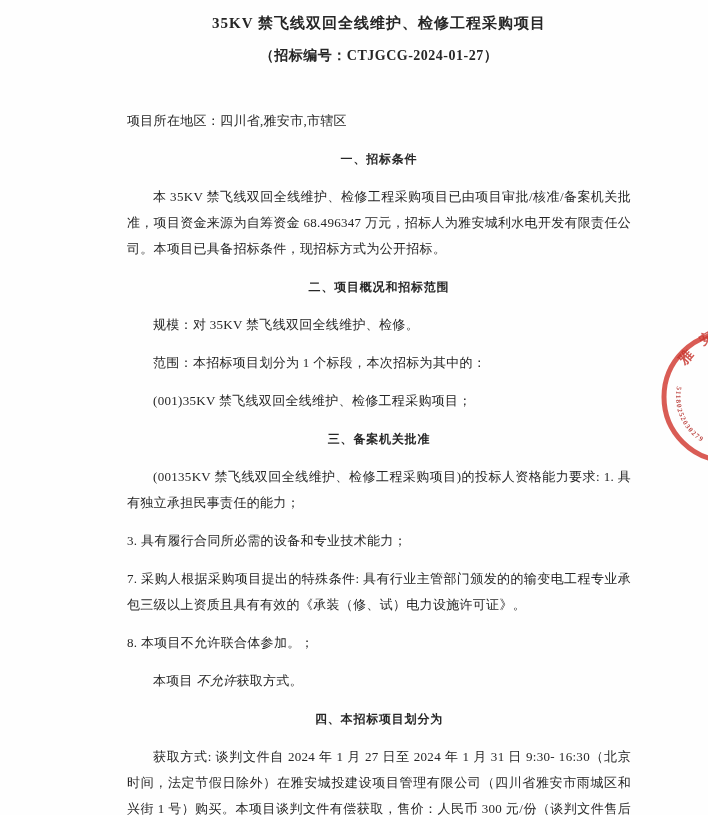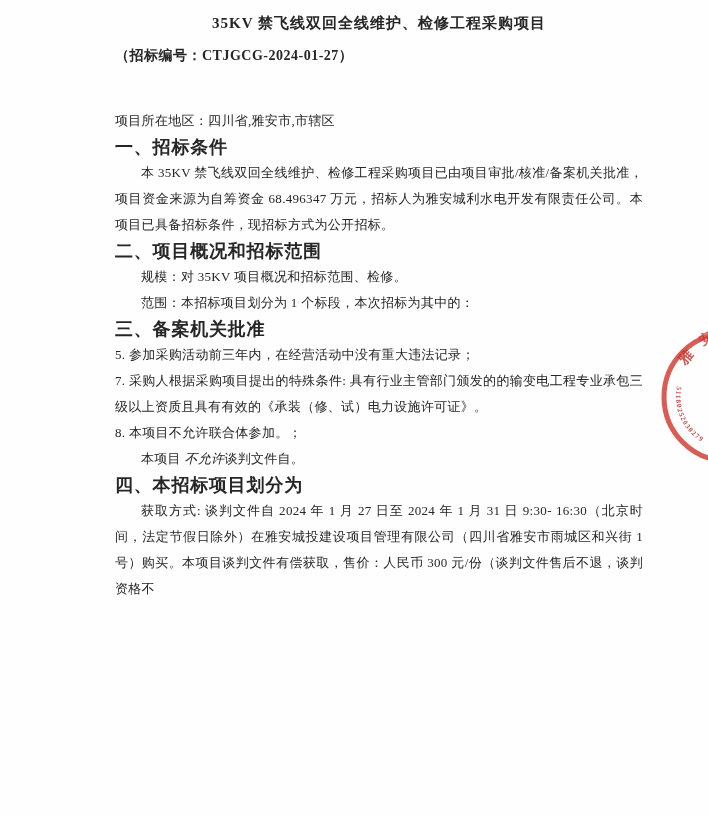--- a/index.html
+++ b/index.html
@@ -19,39 +19,40 @@
     font-size: 15px;
     font-weight: bold;
     text-align: center;
     line-height: 20px;
     margin: 0 0 13px 0;
     letter-spacing: 1px;
   }
   .doc-subtitle {
     font-size: 14px;
     font-weight: bold;
-    text-align: left;
+    text-align: center;
     line-height: 20px;
     margin: 0 0 42px 0;
     letter-spacing: 0.5px;
   }
   .line, .para {
     font-size: 13px;
     line-height: 26px;
-    margin: 0;
+    margin: 12px;
     letter-spacing: 0.3px;
   }
   .para { text-align: justify; }
   .indent { text-indent: 2em; }
   .heading {
-    font-size: 18px;
+    font-size: 12px;
     font-weight: bold;
     line-height: 26px;
     margin: 0;
     letter-spacing: 0.8px;
+    text-align: center;
   }
   .italic { font-style: italic; }
   .seal {
     position: absolute;
     top: 329px;
     left: 650px;
     width: 58px;
     height: 140px;
     pointer-events: none;
   }
@@ -64,28 +65,30 @@
 
   <p class="doc-title">35KV 禁飞线双回全线维护、检修工程采购项目</p>
   <p class="doc-subtitle">（招标编号：CTJGCG-2024-01-27）</p>
 
   <p class="line">项目所在地区：四川省,雅安市,市辖区</p>
 
   <p class="heading">一、招标条件</p>
   <p class="para indent">本 35KV 禁飞线双回全线维护、检修工程采购项目已由项目审批/核准/备案机关批准，项目资金来源为自筹资金 68.496347 万元，招标人为雅安城利水电开发有限责任公司。本项目已具备招标条件，现招标方式为公开招标。</p>
 
   <p class="heading">二、项目概况和招标范围</p>
-  <p class="line indent">规模：对 35KV 项目概况和招标范围、检修。</p>
+  <p class="line indent">规模：对 35KV 禁飞线双回全线维护、检修。</p>
   <p class="line indent">范围：本招标项目划分为 1 个标段，本次招标为其中的：</p>
+  <p class="line indent">(001)35KV 禁飞线双回全线维护、检修工程采购项目；</p>
 
   <p class="heading">三、备案机关批准</p>
-  <p class="para">5. 参加采购活动前三年内，在经营活动中没有重大违法记录；</p>
+  <p class="para indent">(00135KV 禁飞线双回全线维护、检修工程采购项目)的投标人资格能力要求: 1. 具有独立承担民事责任的能力；</p>
+  <p class="para">3. 具有履行合同所必需的设备和专业技术能力；</p>
   <p class="para">7. 采购人根据采购项目提出的特殊条件: 具有行业主管部门颁发的的输变电工程专业承包三级以上资质且具有有效的《承装（修、试）电力设施许可证》。</p>
   <p class="para">8. 本项目不允许联合体参加。；</p>
-  <p class="line indent"><span>本项目</span> <span class="italic">不允许</span><span>谈判文件自。</span></p>
+  <p class="line indent"><span>本项目</span> <span class="italic">不允许</span><span>获取方式。</span></p>
 
   <p class="heading">四、本招标项目划分为</p>
   <p class="para indent">获取方式: 谈判文件自 2024 年 1 月 27 日至 2024 年 1 月 31 日 9:30- 16:30（北京时间，法定节假日除外）在雅安城投建设项目管理有限公司（四川省雅安市雨城区和兴街 1 号）购买。本项目谈判文件有偿获取，售价：人民币 300 元/份（谈判文件售后不退，谈判资格不</p>
 
   <svg class="seal" viewBox="0 0 58 140" aria-hidden="true">
     <circle cx="78" cy="68" r="64" fill="none" stroke="#d4453e" stroke-width="5" opacity="0.88"></circle>
     <path id="sealArc" d="M 27.1 57.2 A 52 52 0 0 0 57.7 115.9" fill="none"></path>
     <text font-size="7" letter-spacing="1.2" fill="#b5322e" opacity="0.9">
       <textPath href="#sealArc">51180252030279</textPath>
     </text>

